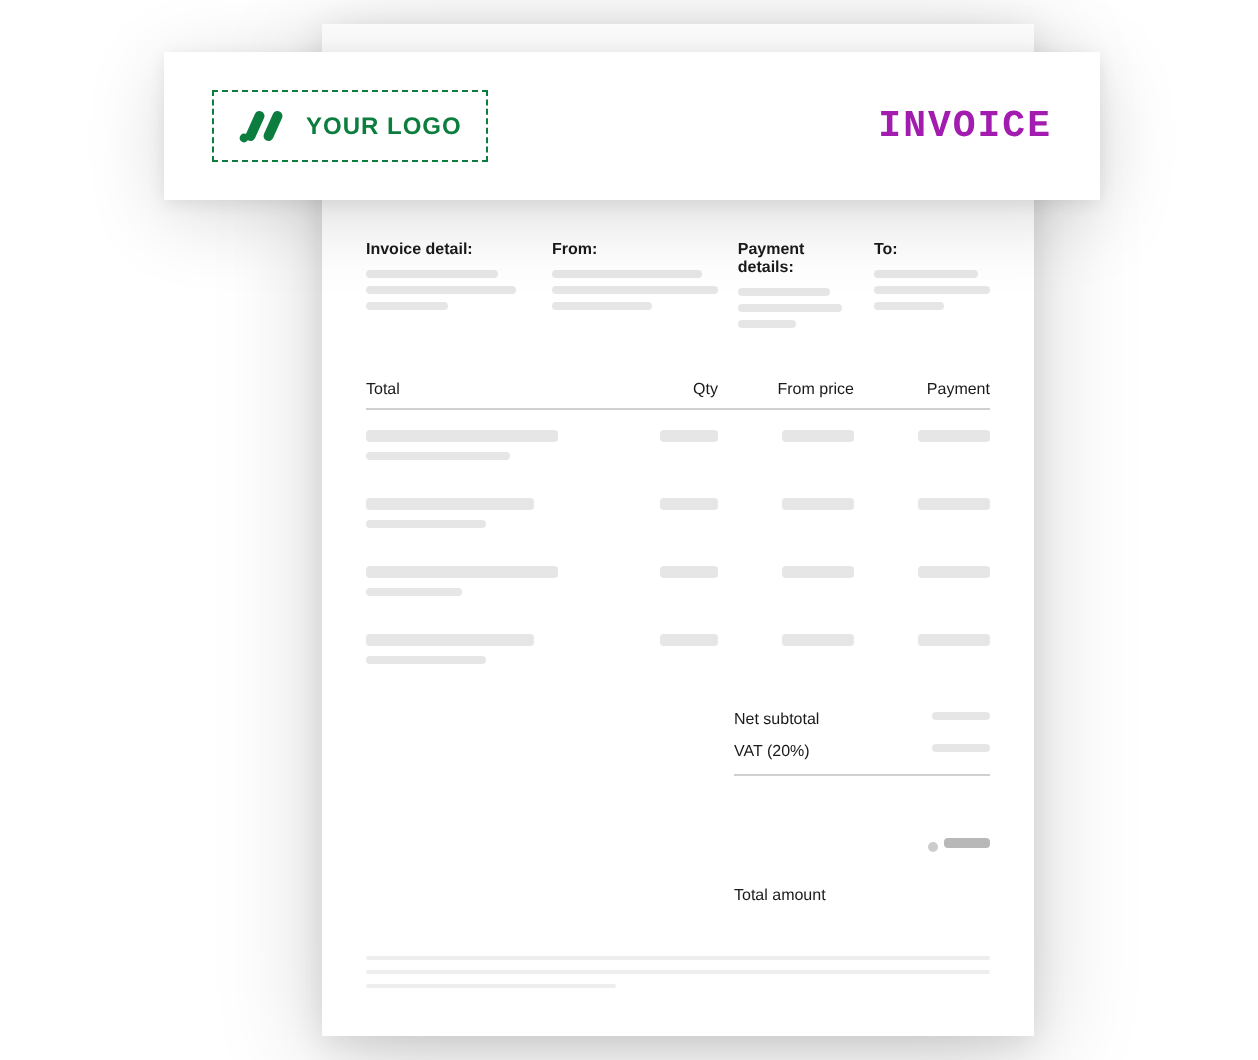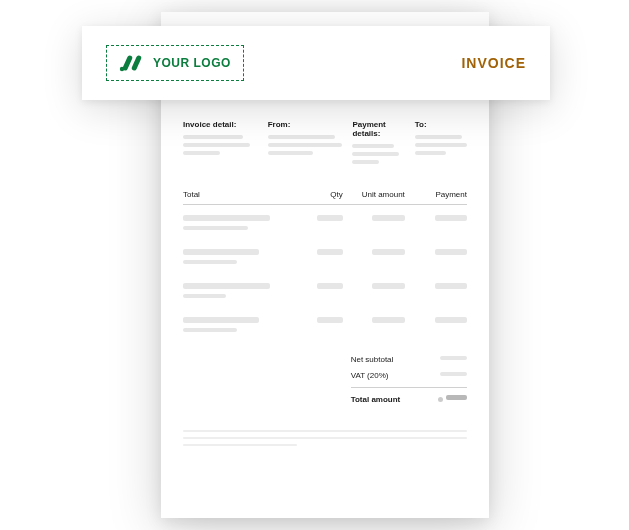--- a/index.html
+++ b/index.html
@@ -38,29 +38,30 @@
       position: relative;
     }
     .logo-text {
       color: #0b7d3e;
       font-weight: 700;
       font-size: 12px;
       letter-spacing: 0.5px;
     }
     .invoice-title {
       font-weight: 700;
-      font-size: 14px;
+      font-size: 19px;
       letter-spacing: 1px;
-      color: #a16207;
+      color: #a21caf;
+      font-family: Liberation Mono, monospace;
     }
     .document {
       position: absolute;
       left: 161px;
       top: 12px;
-      width: 328px;
+      width: 356px;
       height: 506px;
       background: #fff;
       box-shadow: 0 10px 50px rgba(0,0,0,0.18), 0 4px 16px rgba(0,0,0,0.1);
       padding: 108px 22px 20px 22px;
       z-index: 5;
     }
     .details-row {
       display: grid;
       grid-template-columns: 1fr 1fr 0.7fr 0.7fr;
       gap: 10px;
@@ -119,21 +120,21 @@
       grid-template-columns: 2fr 0.8fr 1.3fr 0.7fr;
       gap: 8px;
       row-gap: 7px;
       align-items: center;
     }
     .summary-label {
       font-size: 8px;
       color: #1a1a1a;
       grid-column: 3;
     }
-    .summary-label.bold { font-weight: 700; }
+    .summary-label.bold { font-weight: 400; margin-top: 48px; }
     .summary-val {
       grid-column: 4;
       display: flex;
       justify-content: flex-end;
     }
     .summary-val .ph { width: 70%; }
     .summary-divider {
       grid-column: 3 / 5;
       border-top: 1px solid #d0d0d0;
       height: 1px;
@@ -196,21 +197,21 @@
       <span class="detail-label">To:</span>
       <div class="ph w90"></div>
       <div class="ph w100"></div>
       <div class="ph w60"></div>
     </div>
   </div>
 
   <div class="table-header">
     <span class="col-item">Total</span>
     <span class="col-qty">Qty</span>
-    <span class="col-price">Unit amount</span>
+    <span class="col-price">From price</span>
     <span class="col-sub">Payment</span>
   </div>
 
   <div class="table-row">
     <div class="cell-item">
       <div class="ph w80 h6"></div>
       <div class="ph w60"></div>
     </div>
     <div class="cell-right">
         <div class="ph h6"></div>

